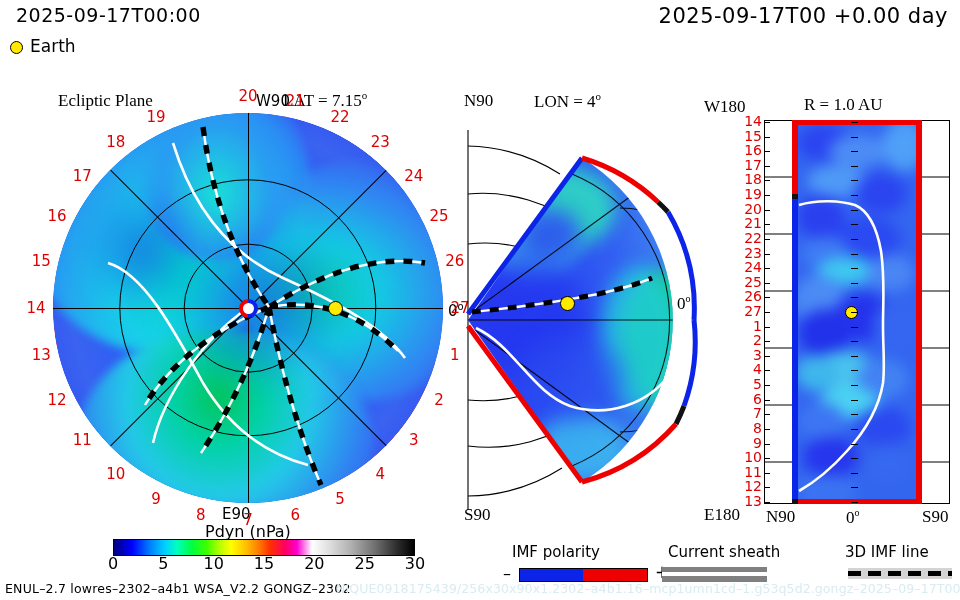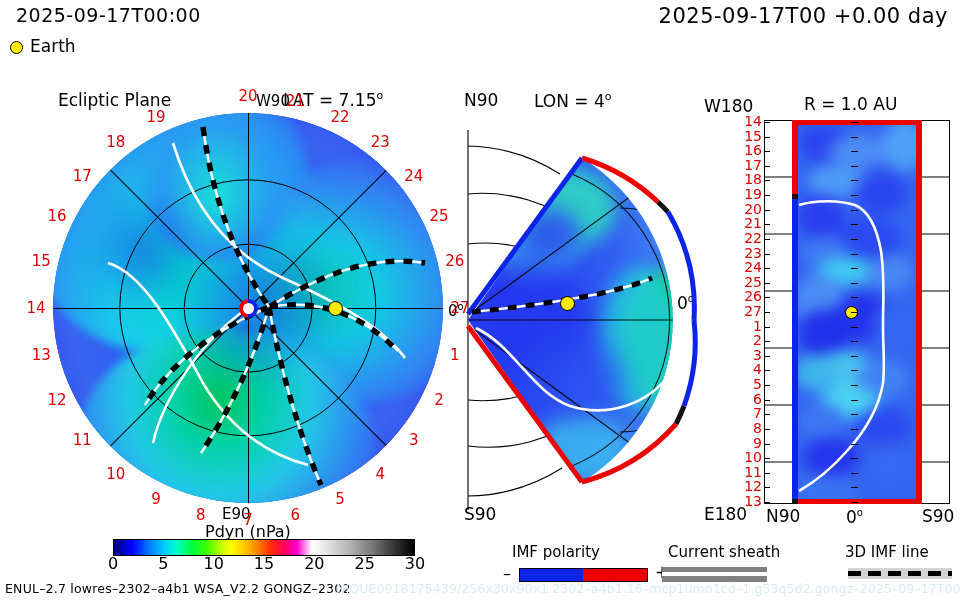--- a/index.html
+++ b/index.html
@@ -13,21 +13,21 @@
   .blk{color:#000000;}
 
   
   #hdr-date{left:16px;top:6px;font-size:19px;letter-spacing:.5px;}
   #hdr-frame{right:12px;top:6px;font-size:21px;letter-spacing:.5px;}
   #legend-earth-dot{left:10px;top:41px;width:13px;height:13px;border-radius:50%;
       background:#ffea00;border:1.5px solid #000;box-sizing:border-box;}
   #legend-earth-lbl{left:30px;top:38px;font-size:17px;}
 
   
-  .ptitle{font-size:17px;}
+  .ptitle{font-size:17px;font-family:Liberation Serif, serif;}
 
   
   #ecl-wrap{left:28px;top:98px;width:420px;height:420px;}
   #ecl-disc{position:absolute;left:25px;top:15px;width:390px;height:390px;border-radius:50%;
      overflow:hidden;}
   .ecl-bg{position:absolute;inset:0;border-radius:50%;
      background:
        radial-gradient(circle at 50% 50%, #2d3df0 0%, #2b44f2 18%, #2a54f5 34%, #2f5ef5 48%, #3a63f0 64%, #2f50f2 80%, #2036ee 100%);}
   .spiralmask{position:absolute;inset:0;border-radius:50%;}
   

